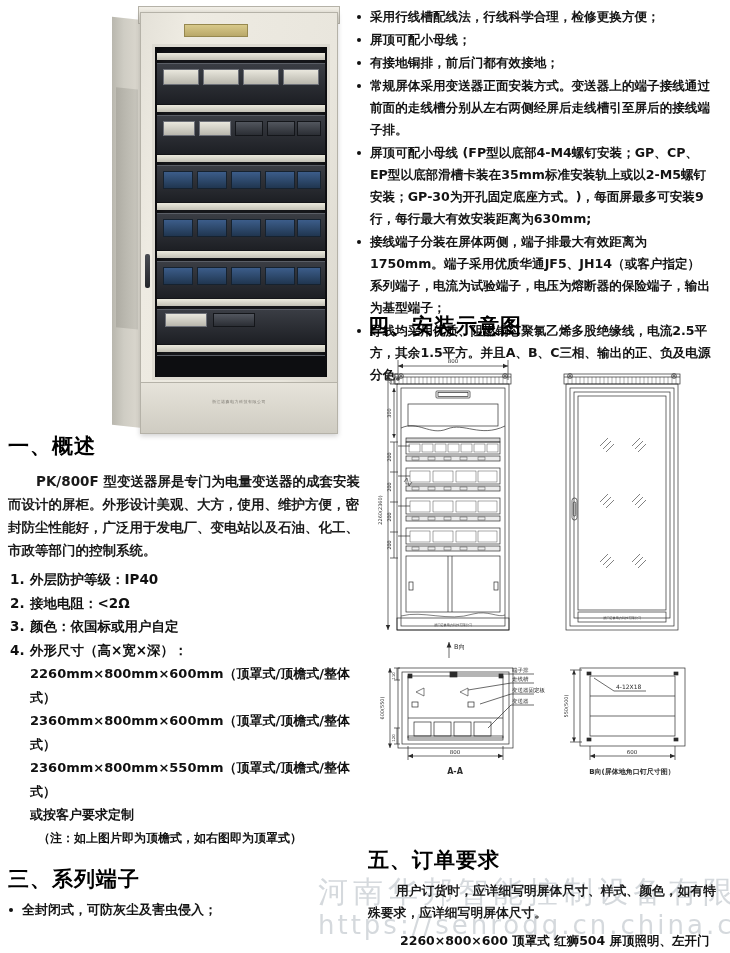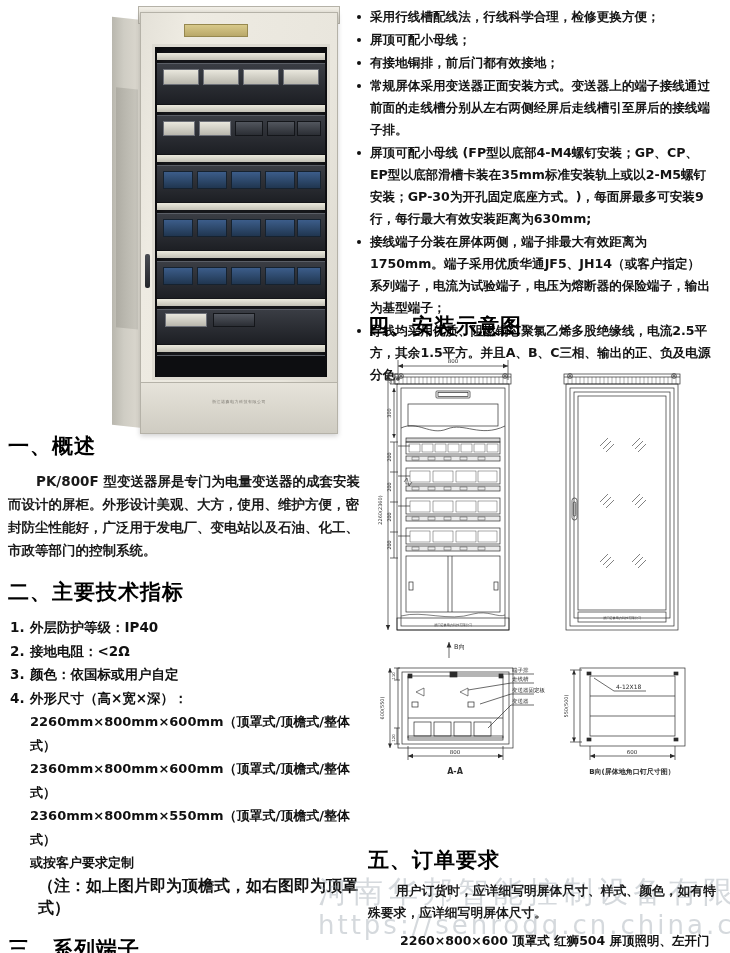--- a/index.html
+++ b/index.html
@@ -217,21 +217,21 @@
     left: 2px;
     top: 0;
   }
   .dimline {
     font-size: 13px;
     line-height: 23.5px;
     font-weight: bold;
     padding-left: 22px;
   }
   .noteline {
-    font-size: 16px;
+    font-size: 12px;
     line-height: 22px;
     font-weight: bold;
     padding-left: 30px;
   }
 
   ul.bullets {
     margin: 0;
     padding: 0;
     list-style: none;
   }
@@ -347,21 +347,20 @@
     <div class="cab-base">
       <div class="cab-base-text">浙江诺鑫电力科技有限公司</div>
     </div>
   </div>
 
   <div class="col-left">
 
     <h2 class="sec">一、概述</h2>
     <p class="para">PK/800F 型变送器屏是专门为电量变送器的成套安装而设计的屏柜。外形设计美观、大方，使用、维护方便，密封防尘性能好，广泛用于发电厂、变电站以及石油、化工、市政等部门的控制系统。</p>
 
-    <h2 class="sec" style="margin-top:16px">二、主要技术指标</h2>
 
     <ol class="speclist">
       <li>
         <span class="num">1.</span>
         <span>外层防护等级：IP40</span>
       </li>
       <li>
         <span class="num">2.</span>
         <span>接地电阻：&lt;2Ω</span>
       </li>

